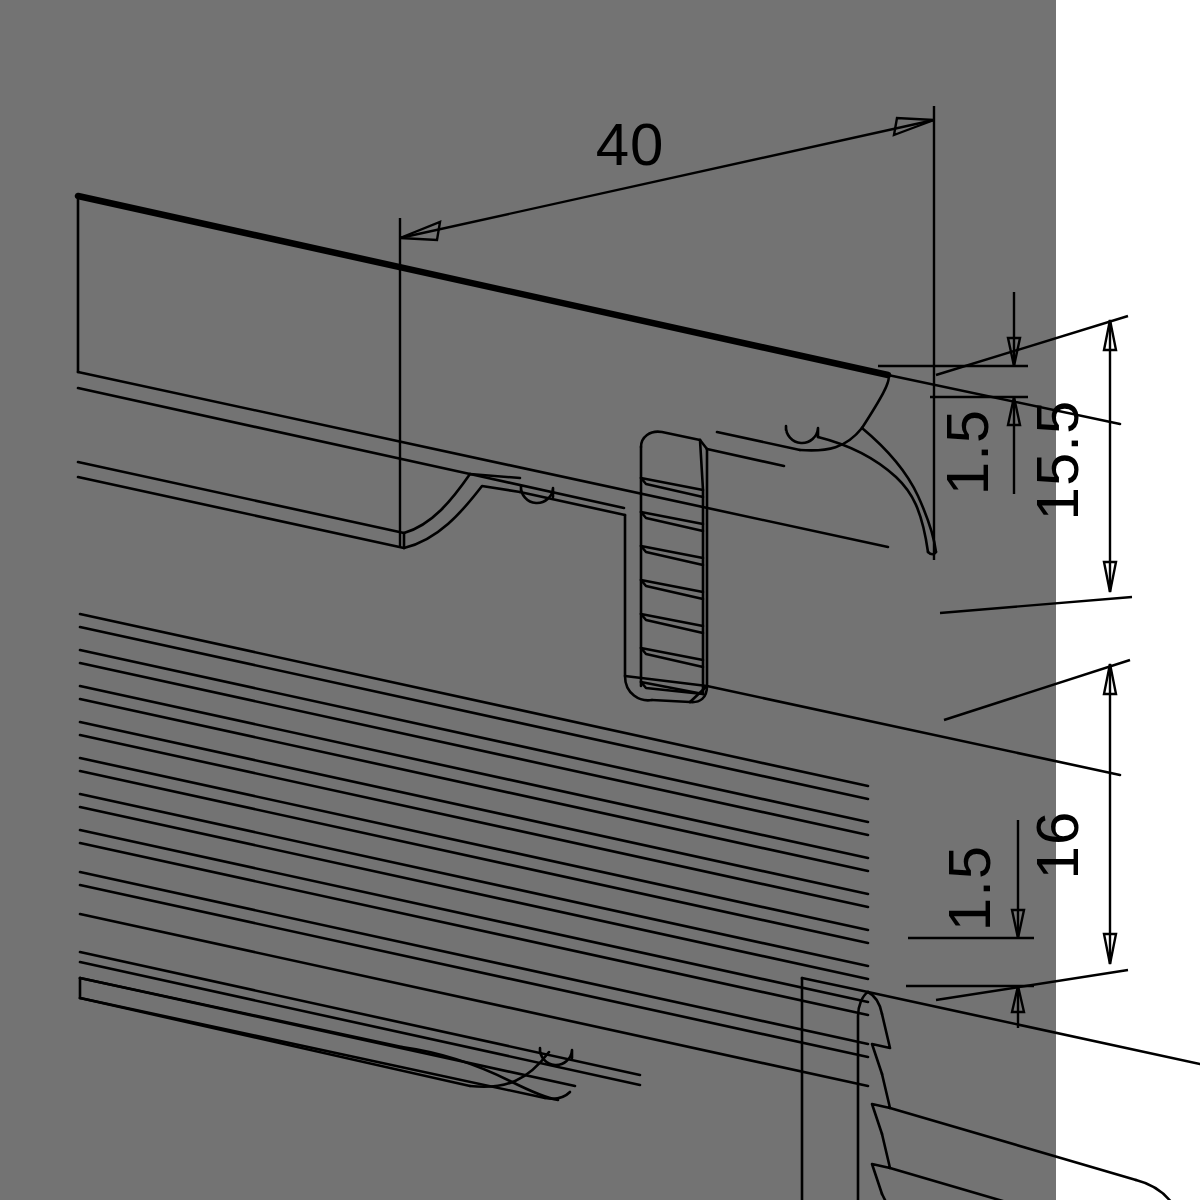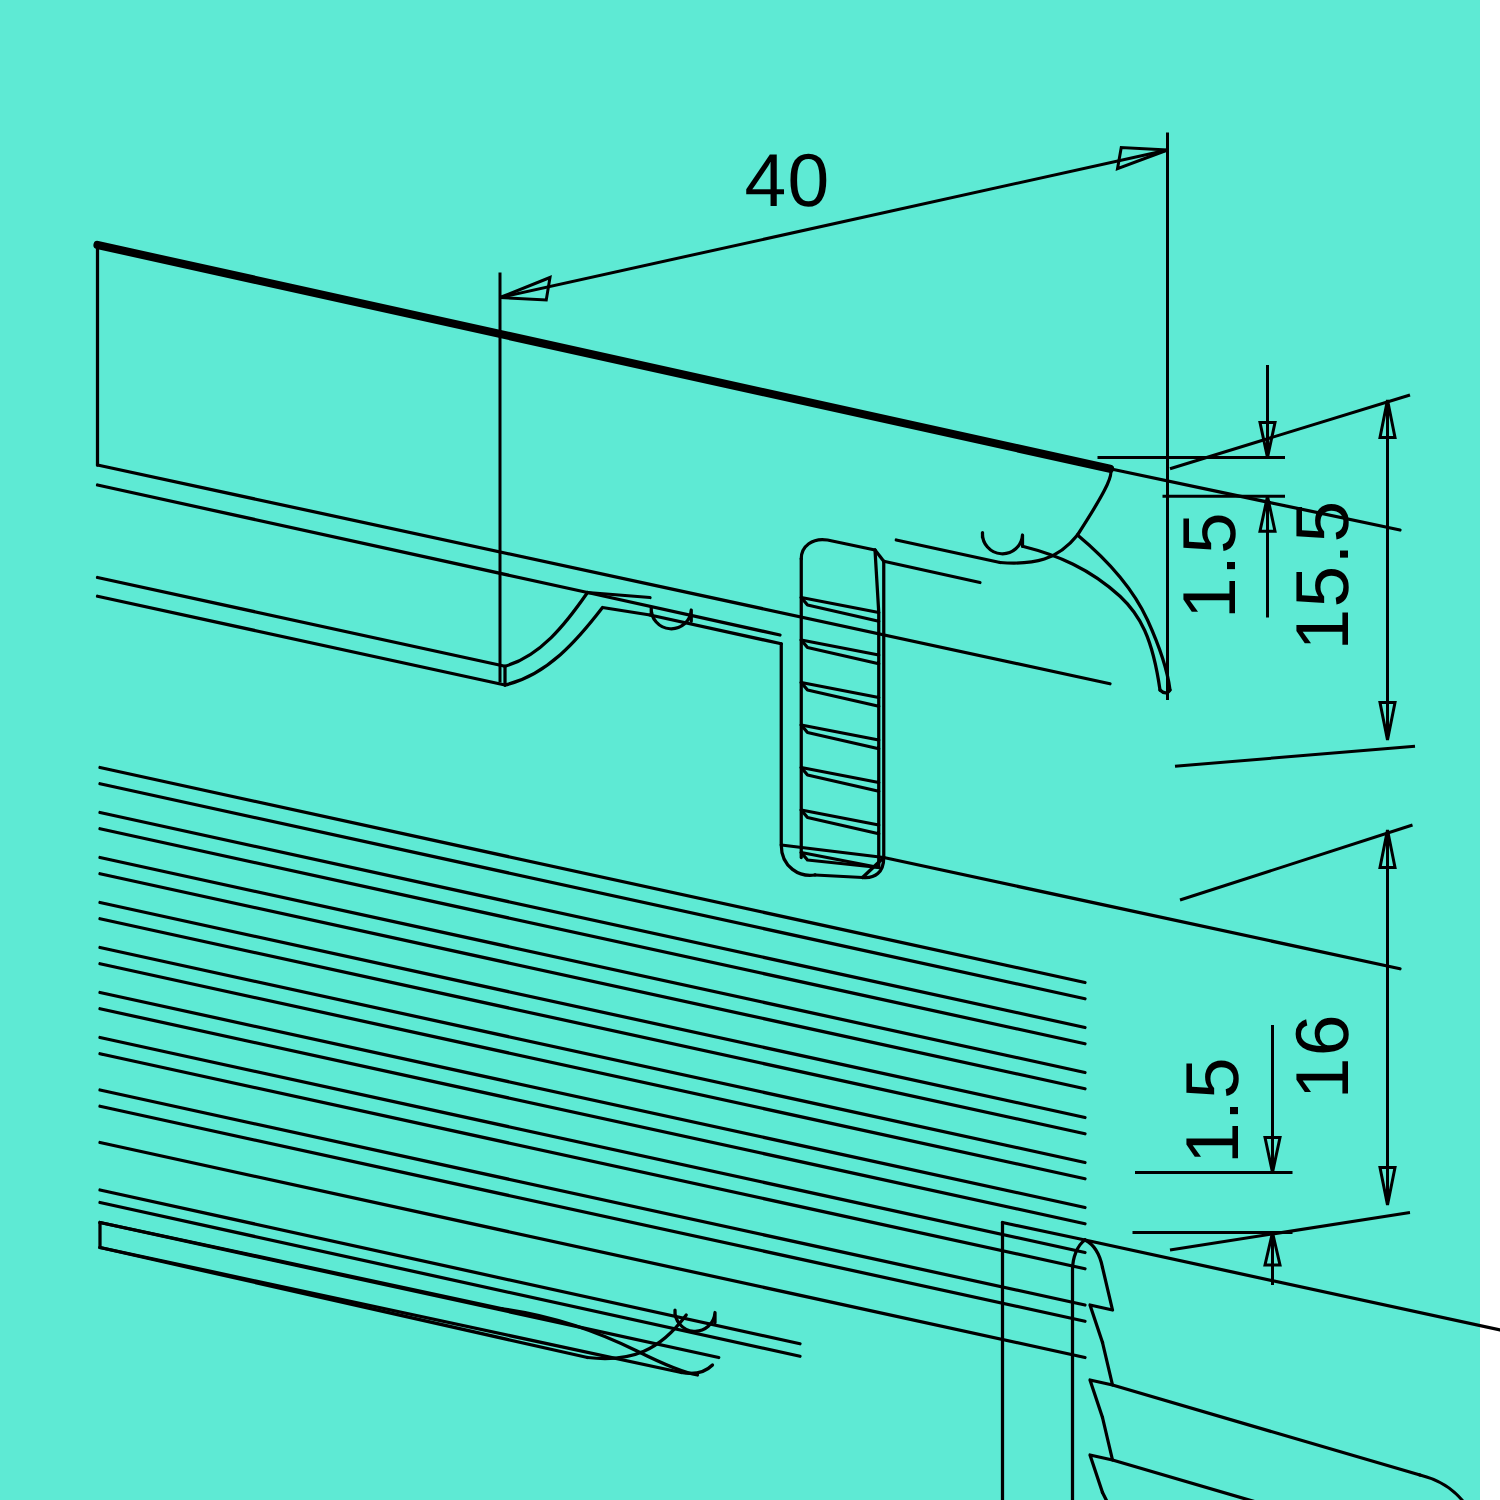--- a/index.html
+++ b/index.html
@@ -8,23 +8,23 @@
     background: #ffffff;
   }
   body {
     width: 1200px;
     height: 1200px;
     overflow: hidden;
     font-family: "Liberation Sans", sans-serif;
   }
   #drawing-root {
     position: relative;
-    width: 1184px;
+    width: 1056px;
     height: 1200px;
-    background: #5eead4;
+    background: #737373;
   }
   svg#cad {
     display: block;
     width: 1200px;
     height: 1200px;
   }
   .ln-thin { fill: none; stroke: #000000; stroke-width: 2.6; stroke-linecap: round; stroke-linejoin: round; }
   .ln-thick { fill: none; stroke: #000000; stroke-width: 6.5; stroke-linecap: round; stroke-linejoin: round; }
   .dim  { fill: none; stroke: #000000; stroke-width: 2.4; stroke-linecap: butt; }
   .dim-arrow { fill: none; stroke: #000000; stroke-width: 2.4; stroke-linejoin: miter; stroke-linecap: butt; }

